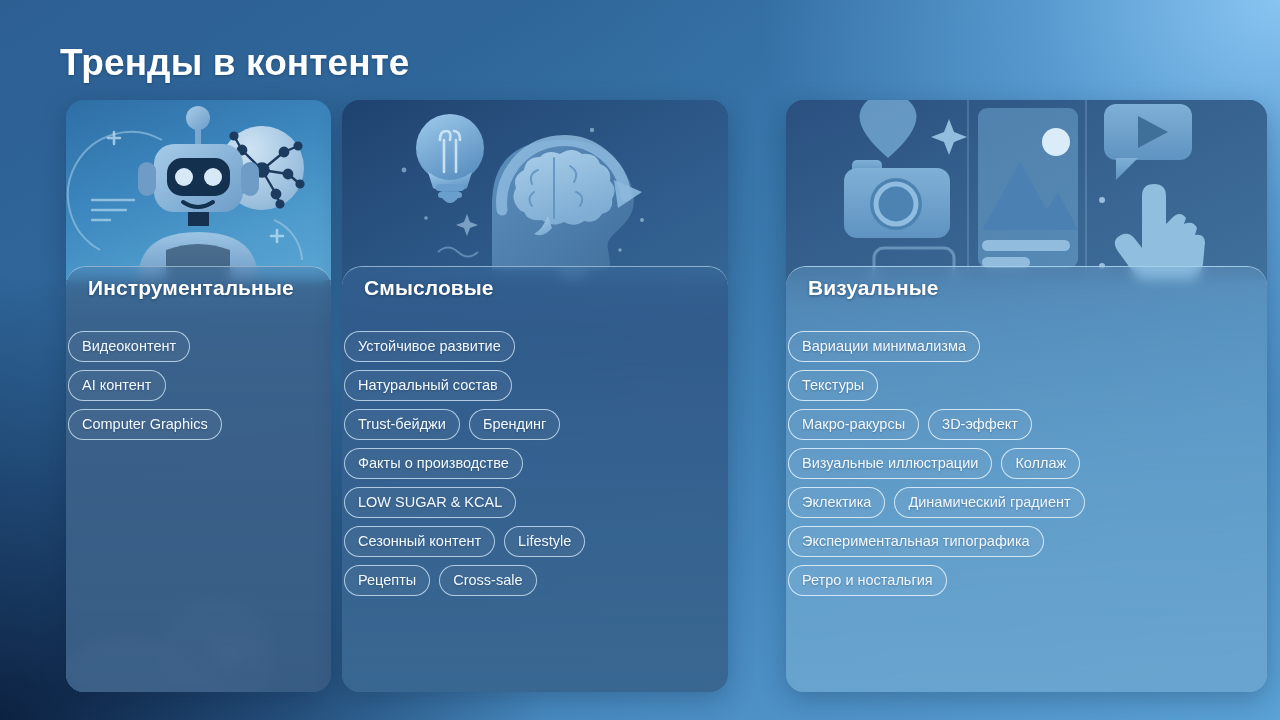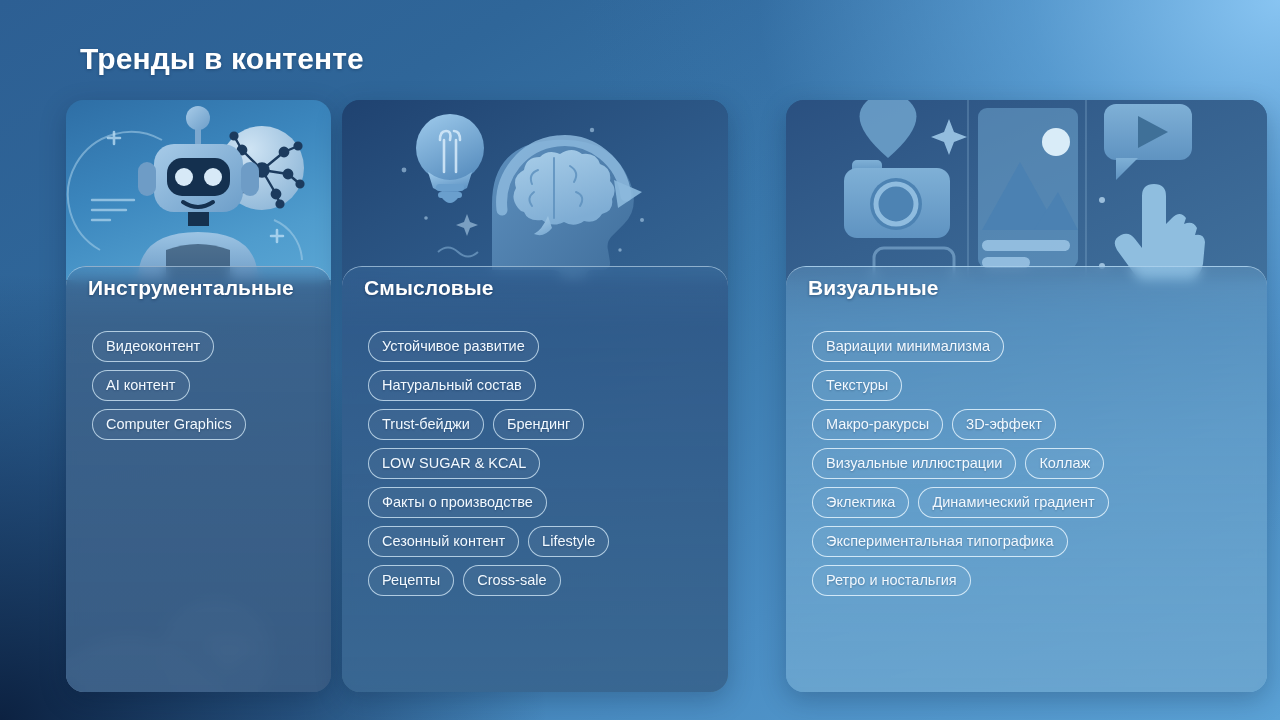--- a/index.html
+++ b/index.html
@@ -19,23 +19,23 @@
     background:
       radial-gradient(ellipse 900px 700px at 100% 0%, rgba(140,200,245,0.95) 0%, rgba(110,180,235,0.55) 28%, rgba(60,120,185,0.12) 58%, rgba(0,0,0,0) 78%),
       radial-gradient(ellipse 760px 620px at 0% 100%, rgba(8,26,56,0.92) 0%, rgba(14,38,76,0.55) 38%, rgba(0,0,0,0) 72%),
       linear-gradient(148deg, #2d5f93 0%, #2f6699 22%, #3a79ac 48%, #498cc2 72%, #5ba2d6 100%);
     overflow: hidden;
   }
 
   
   .slide-title {
     position: absolute;
-    left: 80px;
+    left: 60px;
     top: 42px;
-    font-size: 30px;
+    font-size: 37px;
     font-weight: 700;
     color: #ffffff;
     letter-spacing: 0.1px;
     text-shadow: 0 1px 3px rgba(10,30,60,0.35);
     white-space: nowrap;
   }
 
   
   .cards {
     position: absolute;
@@ -106,21 +106,21 @@
     font-weight: 700;
     color: #ffffff;
     letter-spacing: 0.1px;
     white-space: nowrap;
     text-shadow: 0 1px 3px rgba(10,30,60,0.45);
   }
 
   
   .tags {
     position: absolute;
-    left: 26px;
+    left: 2px;
     right: 12px;
     top: 64px;
     display: flex;
     flex-direction: column;
     gap: 8px;
   }
   .tag-row { display: flex; gap: 9px; flex-wrap: nowrap; }
 
   .tag {
     display: inline-flex;
@@ -318,24 +318,24 @@
             <span class="tag">Устойчивое развитие</span>
           </div>
           <div class="tag-row">
             <span class="tag">Натуральный состав</span>
           </div>
           <div class="tag-row">
             <span class="tag">Trust-бейджи</span>
             <span class="tag">Брендинг</span>
           </div>
           <div class="tag-row">
+            <span class="tag">Факты о производстве</span>
+          </div>
+          <div class="tag-row">
             <span class="tag">LOW SUGAR &amp; KCAL</span>
-          </div>
-          <div class="tag-row">
-            <span class="tag">Факты о производстве</span>
           </div>
           <div class="tag-row">
             <span class="tag">Сезонный контент</span>
             <span class="tag">Lifestyle</span>
           </div>
           <div class="tag-row">
             <span class="tag">Рецепты</span>
             <span class="tag">Cross-sale</span>
           </div>
         </div>

